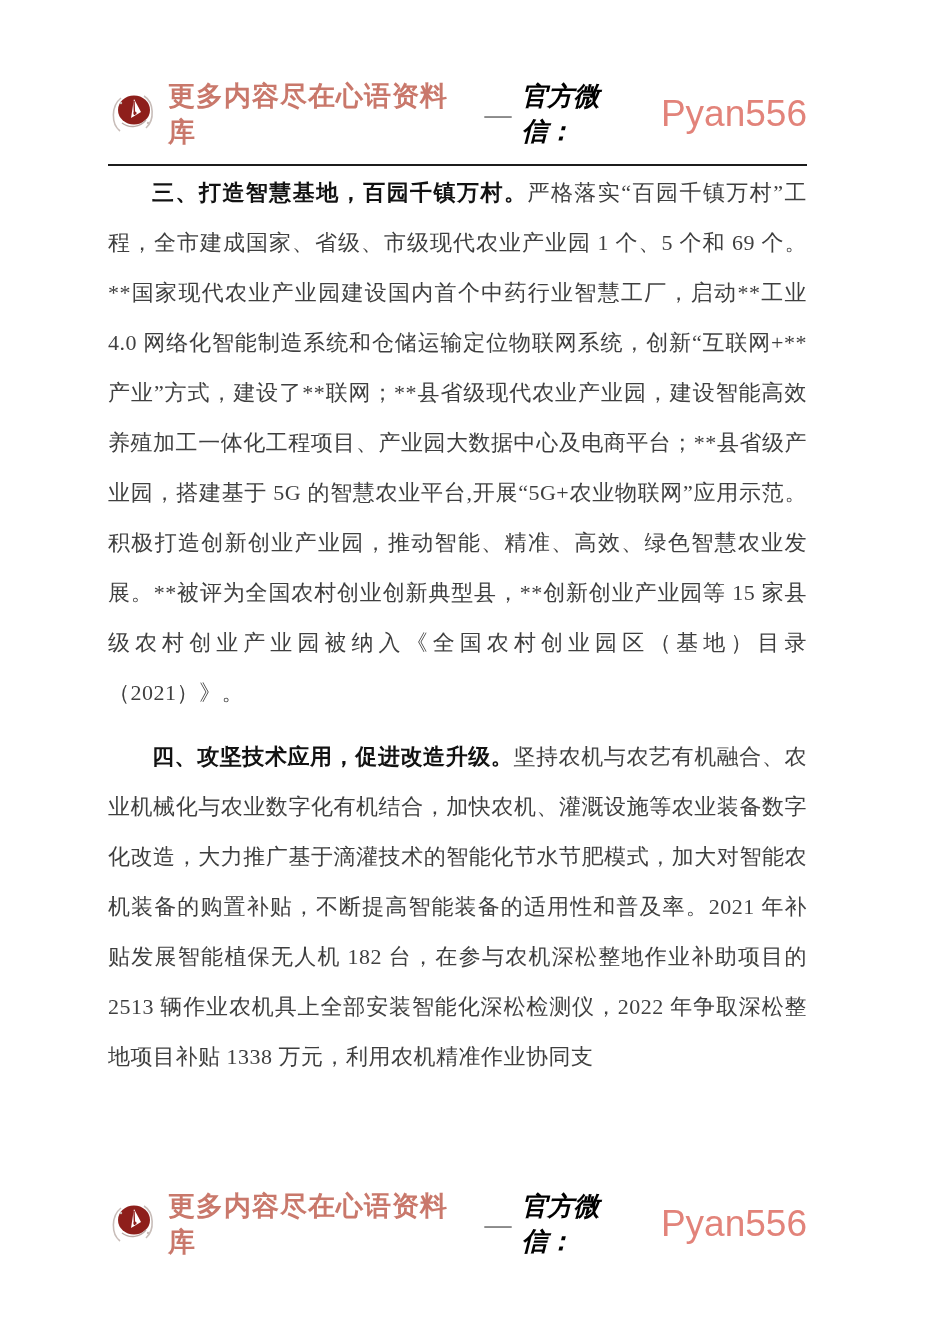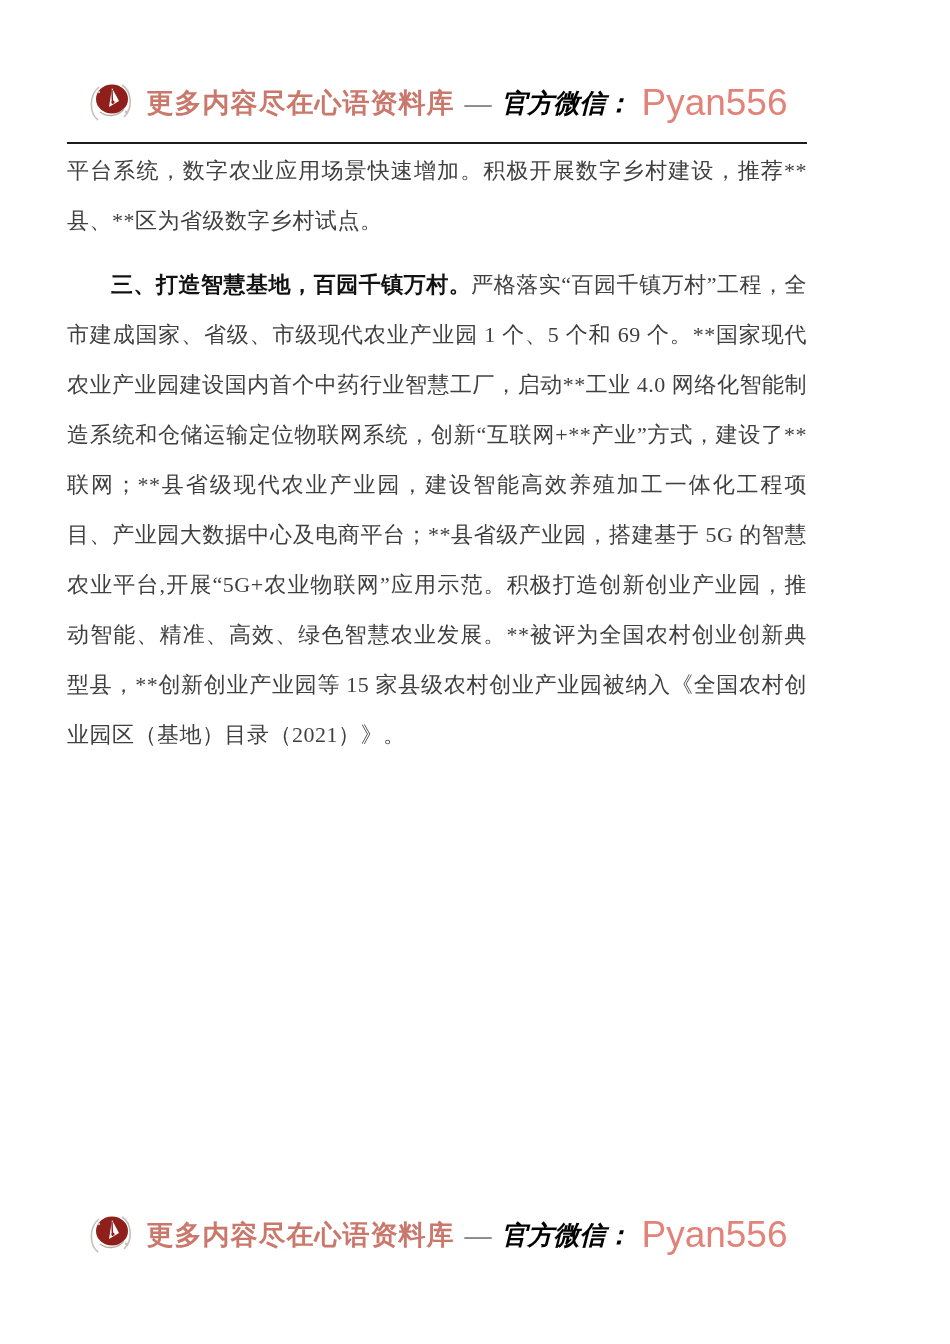--- a/index.html
+++ b/index.html
@@ -1,20 +1,20 @@
 <!DOCTYPE html>
 <html><head>
 <meta charset="utf-8">
 <style>
   html, body { margin: 0; padding: 0; background: #ffffff; }
   .page {
     position: relative;
     width: 950px; height: 1344px;
     box-sizing: border-box;
-    padding: 78px 143px 84px 67px;
+    padding: 78px 143px 84px 108px;
     background: #ffffff;
     overflow: hidden;
     display: flex; flex-direction: column;
     font-family: "Liberation Serif", "DejaVu Serif", serif;
   }
   .brand-row {
     display: flex; align-items: center; justify-content: center;
     gap: 10px; flex: 0 0 auto;
   }
   .logo { width: 50px; height: 50px; flex: 0 0 auto; }
@@ -69,22 +69,22 @@
     </span>
     <span class="brand-cn">更多内容尽在心语资料库</span>
       <span class="brand-dash">—</span>
       <span class="brand-label">官方微信：</span>
     <span class="brand-id">Pyan556</span>
   </header>
 
   <hr class="rule">
 
   <article>
-    <p><span>平台系统，数字农业应用场景快速增加。积极开展数字乡村建设，推荐**县、**区为省级数字乡村试点。</span></p>
     <p class="indent"><b class="sec-heading">三、打造智慧基地，百园千镇万村。</b><span>严格落实“百园千镇万村”工程，全市建成国家、省级、市级现代农业产业园 1 个、5 个和 69 个。**国家现代农业产业园建设国内首个中药行业智慧工厂，启动**工业 4.0 网络化智能制造系统和仓储运输定位物联网系统，创新“互联网+**产业”方式，建设了**联网；**县省级现代农业产业园，建设智能高效养殖加工一体化工程项目、产业园大数据中心及电商平台；**县省级产业园，搭建基于 5G 的智慧农业平台,开展“5G+农业物联网”应用示范。积极打造创新创业产业园，推动智能、精准、高效、绿色智慧农业发展。**被评为全国农村创业创新典型县，**创新创业产业园等 15 家县级农村创业产业园被纳入《全国农村创业园区（基地）目录（2021）》。</span></p>
+    <p class="indent"><b class="sec-heading">四、攻坚技术应用，促进改造升级。</b><span>坚持农机与农艺有机融合、农业机械化与农业数字化有机结合，加快农机、灌溉设施等农业装备数字化改造，大力推广基于滴灌技术的智能化节水节肥模式，加大对智能农机装备的购置补贴，不断提高智能装备的适用性和普及率。2021 年补贴发展智能植保无人机 182 台，在参与农机深松整地作业补助项目的 2513 辆作业农机具上全部安装智能化深松检测仪，2022 年争取深松整地项目补贴 1338 万元，利用农机精准作业协同支</span></p>
   </article>
 
   <footer class="brand-row page-footer">
     <span class="logo">
       <svg viewBox="0 0 50 50" width="50" height="50" aria-hidden="true">
         <path d="M12 42 C 3 35, 3 17, 13 9" stroke="#c8bdb9" stroke-width="1.6" fill="none"></path>
         <path d="M36 7 C 46 13, 47 31, 38 39" stroke="#c8bdb9" stroke-width="1.6" fill="none"></path>
         <ellipse cx="26" cy="21" rx="16" ry="14.5" fill="#8e1f1b"></ellipse>
         <path d="M26 10 L33 23 L23 29 Z" fill="#ffffff"></path>
         <path d="M26 12 L26.5 26" stroke="#8e1f1b" stroke-width="1.4"></path>

